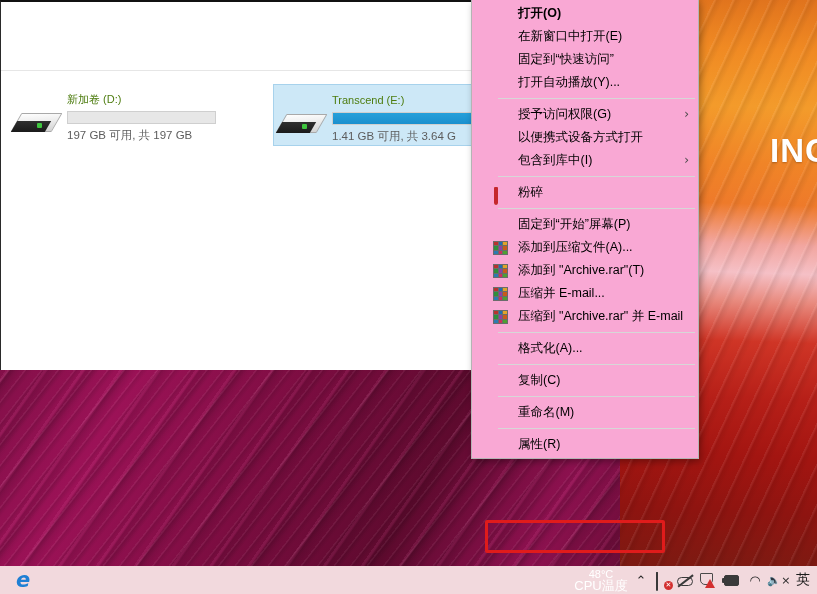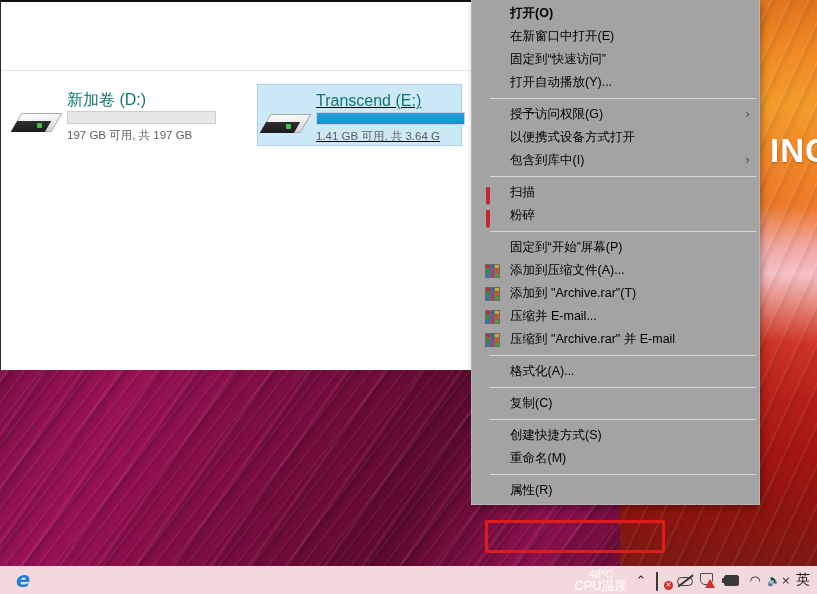--- a/index.html
+++ b/index.html
@@ -106,21 +106,21 @@
     transform: skewX(-30deg);
   }
   .drive-icon .led {
     position: absolute; left: 24px; top: 24px;
     width: 5px; height: 5px;
     background: #3fc63f;
     border-radius: 1px;
   }
   .drive-meta { flex: 1; padding-left: 6px; padding-top: 2px; min-width: 0; }
   .drive-title {
-    font-size: 16px; color: #0f766e; line-height: 17px;
+    font-size: 11px; color: #4d7c0f; line-height: 17px;
     white-space: nowrap; overflow: hidden;
   }
   .drive-bar-wrap {
     height: 13px;
     background: #e7e7e7;
     border: 1px solid #cfcfcf;
     margin-top: 3px;
     width: 149px;
     position: relative;
     overflow: hidden;
@@ -131,26 +131,26 @@
   }
   .drive-sub {
     font-size: 11.5px; color: #5c5c5c; line-height: 16px;
     margin-top: 3px; white-space: nowrap;
   }
 
   
   .ctxmenu {
     position: absolute;
     left: 471px; top: 0;
-    width: 289px;
-    background: #a3a3a3;
+    width: 228px;
+    background: #f9a8d4;
     border: 1px solid #b4b4b4;
     border-top: none;
     box-shadow: 2px 3px 7px rgba(0,0,0,0.30);
-    padding: 2px 0 2px 4px;
+    padding: 2px 0 2px 12px;
     font-size: 12.5px;
     color: #000;
   }
   .ctx-item {
     position: relative;
     height: 23px;
     line-height: 23px;
     padding-left: 34px;
     padding-right: 24px;
     white-space: nowrap;
@@ -359,21 +359,21 @@
             <span class="led"></span>
           </div>
           <div class="drive-meta">
             <div class="drive-title">新加卷 (D:)</div>
             <div class="drive-bar-wrap">
               <div class="drive-bar-fill" style="width: 0%;"></div>
             </div>
             <div class="drive-sub">197 GB 可用, 共 197 GB</div>
           </div>
         </div>
-        <div class="drive-tile selected" style="left: 256px; top: 12px; text-decoration: underline;">
+        <div class="drive-tile selected" style="left: 272px; top: 12px;">
           <div class="drive-icon">
             <span class="body"></span>
             <span class="face"></span>
             <span class="led"></span>
           </div>
           <div class="drive-meta">
             <div class="drive-title">Transcend (E:)</div>
             <div class="drive-bar-wrap">
               <div class="drive-bar-fill" style="width: 100%;"></div>
             </div>
@@ -387,21 +387,20 @@
 
   <div class="ctx-item bold"><span>打开(O)</span></div>
       <div class="ctx-item"><span>在新窗口中打开(E)</span></div>
       <div class="ctx-item"><span>固定到“快速访问”</span></div>
       <div class="ctx-item"><span>打开自动播放(Y)...</span></div>
       <div class="ctx-sep"></div>
       <div class="ctx-item"><span>授予访问权限(G)</span><span class="ctx-arrow">›</span></div>
       <div class="ctx-item"><span>以便携式设备方式打开</span></div>
       <div class="ctx-item"><span>包含到库中(I)</span><span class="ctx-arrow">›</span></div>
       <div class="ctx-sep"></div>
-      <div class="ctx-item"><span class="ctx-ico"><span class="ico-shield"></span></span><span>扫描</span></div>
       <div class="ctx-item"><span class="ctx-ico"><span class="ico-shield"></span></span><span>粉碎</span></div>
       <div class="ctx-sep"></div>
       <div class="ctx-item"><span>固定到“开始”屏幕(P)</span></div>
       <div class="ctx-item"><span class="ctx-ico">
           <span class="ico-rar">
             <i style="background:#b8322f"></i>
             <i style="background:#1f6fb0"></i>
             <i style="background:#e0a32a"></i>
             <i style="background:#2f8f3c"></i>
             <i style="background:#8e3fa8"></i>
@@ -448,21 +447,20 @@
             <i style="background:#2d7ab0"></i>
             <i style="background:#cf2f5e"></i>
             <i style="background:#4f9f33"></i>
           </span>
         </span><span>压缩到 "Archive.rar" 并 E-mail</span></div>
       <div class="ctx-sep"></div>
       <div class="ctx-item"><span>格式化(A)...</span></div>
       <div class="ctx-sep"></div>
       <div class="ctx-item"><span>复制(C)</span></div>
       <div class="ctx-sep"></div>
-      <div class="ctx-item"><span>创建快捷方式(S)</span></div>
       <div class="ctx-item"><span>重命名(M)</span></div>
       <div class="ctx-sep"></div>
       <div class="ctx-item"><span>属性(R)</span></div>
     </div>
 
   <div class="annot-box" style="top: 520px; height: 33px; left: 485px; width: 180px; border-color: rgb(224, 27, 27);"></div>
 
   <div class="taskbar">
     <div class="tb-edge">
       <span class="edge-glyph">e</span>

